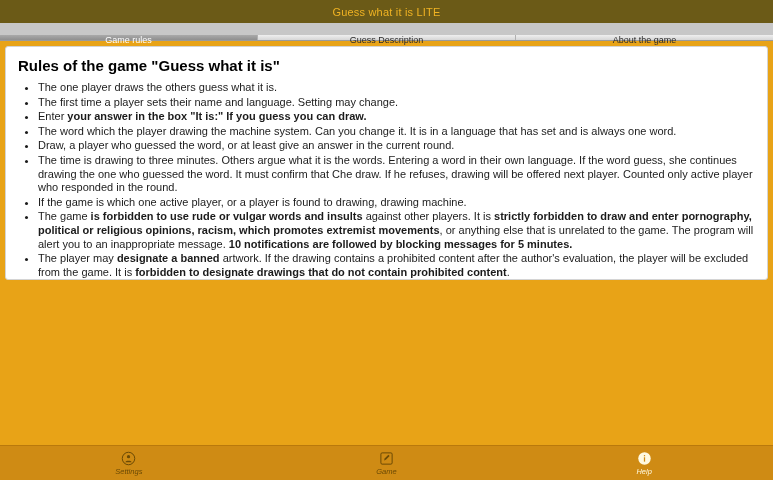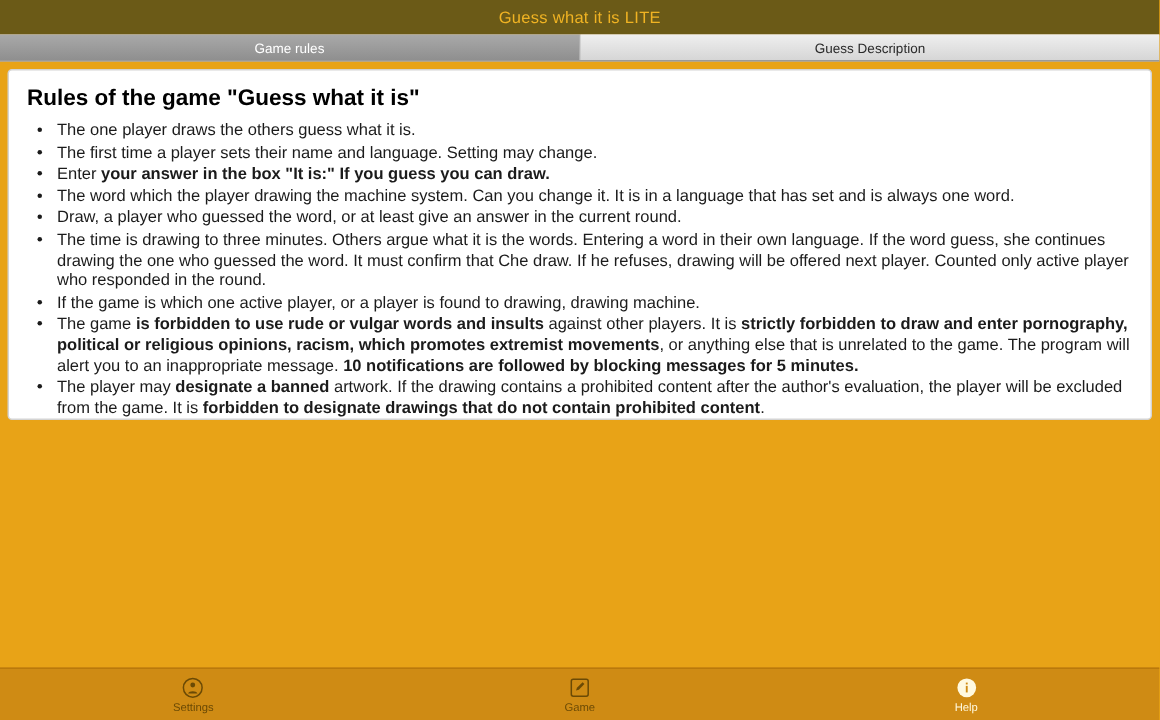--- a/index.html
+++ b/index.html
@@ -33,25 +33,26 @@
     height: 18px;
     display: flex;
     background: #c7c7c7;
     border-bottom: 1px solid #9a9a9a;
   }
   .tab {
     flex: 1 1 0;
     font-size: 9px;
     color: #2a2a2a;
     display: flex;
-    align-items: center;
+    align-items: flex-start;
     justify-content: center;
     border-right: 1px solid #b0b0b0;
     background: linear-gradient(#efefef, #d6d6d6);
     cursor: default;
+    margin-top: 12px;
   }
   .tab:last-child { border-right: none; }
   .tab.active {
     background: linear-gradient(#a9a9a9, #8f8f8f);
     color: #ffffff;
   }
   
   .content-wrap {
     flex: 1 1 auto;
     padding: 5px 5px 0 5px;
@@ -96,38 +97,41 @@
     flex-direction: column;
     align-items: center;
     justify-content: center;
     color: #6b4a05;
     font-size: 7.5px;
     cursor: default;
     gap: 2px;
   }
   .toolbar-item.highlight { color: #fff9e0; }
   .tb-icon { width: 15px; height: 15px; display: block; }
-  .tb-label { line-height: 8px; }
+  .tb-label { line-height: 8px; font-style: italic; }
   .spacer { flex: 1 1 auto; }
 </style>
 </head>
 <body>
 
 <div id="app">
 
   <div class="titlebar">
     <span>Guess what it is LITE</span>
   </div>
 
   <div class="tabs" id="tab-bar">
       <div class="tab active">
         <span>Game rules</span>
       </div>
       <div class="tab">
         <span>Guess Description</span>
+      </div>
+      <div class="tab">
+        <span>About the game</span>
       </div>
     </div>
 
   <div class="content-wrap">
     <div class="card">
       <h1>Rules of the game "Guess what it is"</h1>
       <ul class="rules" id="rules-list">
           <li><span>The one player draws the others guess what it is.</span></li>
           <li><span>The first time a player sets their name and language. Setting may change.</span></li>
           <li><span>Enter </span><b>your answer in the box "It is:" If you guess you can draw.</b></li>

